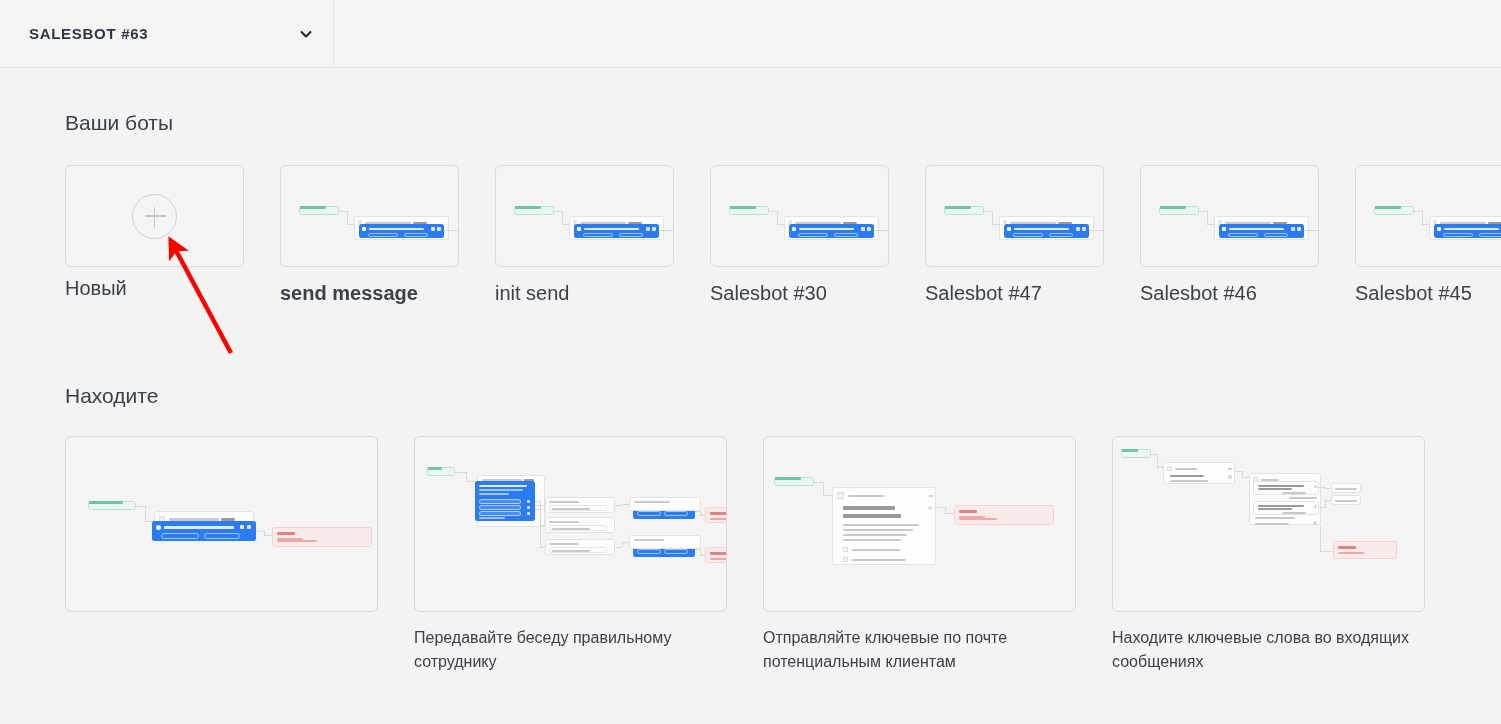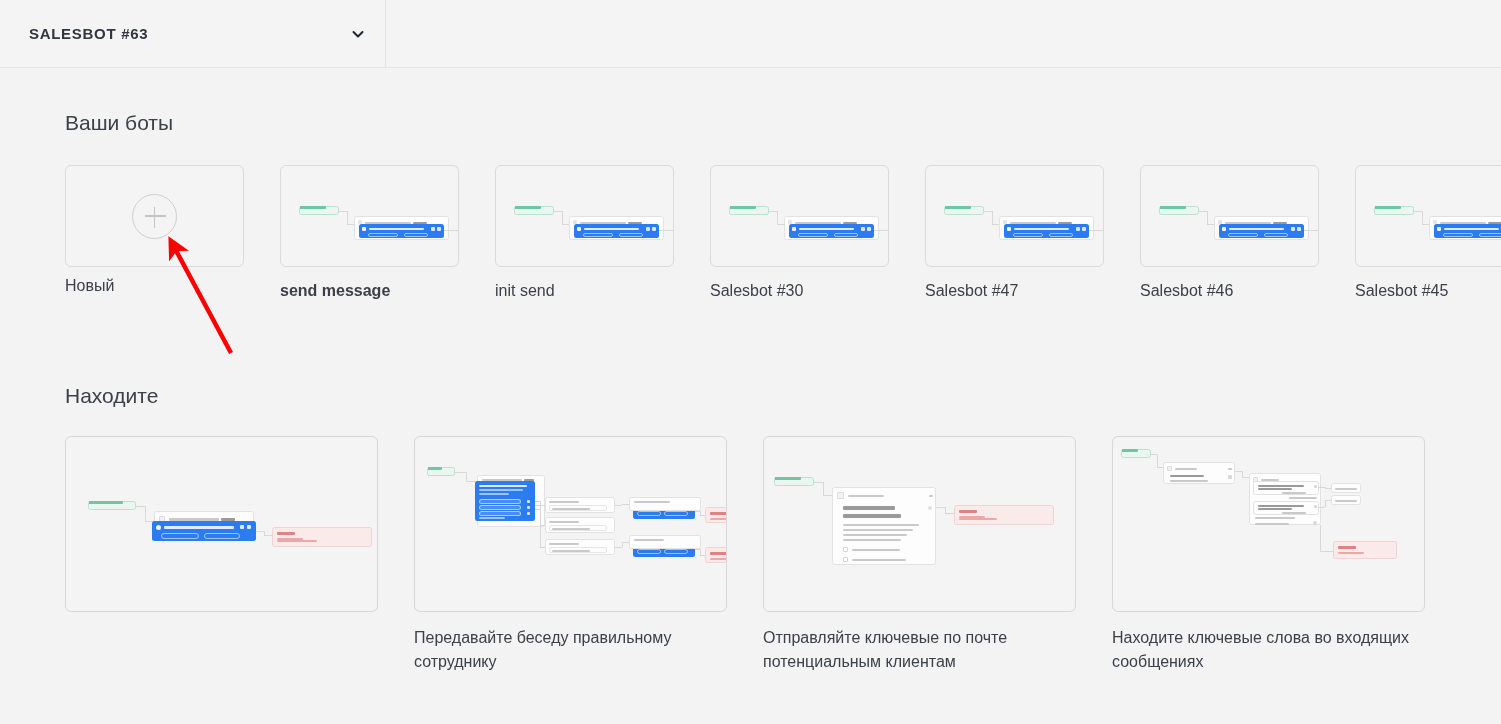--- a/index.html
+++ b/index.html
@@ -13,21 +13,21 @@
 
   
   .header {
     position: absolute; left: 0; top: 0;
     width: 1501px; height: 68px;
     background: #f4f4f4;
     border-bottom: 1px solid #e6e6e6;
   }
   .header-selector {
     position: absolute; left: 0; top: 0;
-    width: 386px; height: 67px;
+    width: 334px; height: 67px;
     border-right: 1px solid #e3e3e3;
     display: flex; align-items: center;
     padding: 0 20px 0 29px;
     cursor: pointer;
   }
   .header-title {
     flex: 1;
     font-size: 15px;
     font-weight: bold;
     letter-spacing: 0.7px;
@@ -78,21 +78,21 @@
     position: relative;
   }
   .plus-circle::before, .plus-circle::after {
     content: ""; position: absolute; background: #c4c4c4;
   }
   .plus-circle::before { left: 50%; top: 12px; width: 1.4px; height: 21px; margin-left: -0.7px; }
   .plus-circle::after  { top: 50%; left: 12px; height: 1.4px; width: 21px; margin-top: -0.7px; }
 
   .bot-label {
     position: absolute; top: 117px; left: 0;
-    font-size: 16px; color: #3b4049;
+    font-size: 20px; color: #3b4049;
     white-space: nowrap;
   }
   .bot-card-wrap.new .bot-label { top: 112px; }
 
   
   .tpl-row { position: absolute; left: 29px; top: 368px; }
   .tpl-card-wrap { position: absolute; top: 0; width: 313px; }
   .tpl-thumb {
     width: 313px; height: 176px;
     border: 1px solid #d7d7d7;

